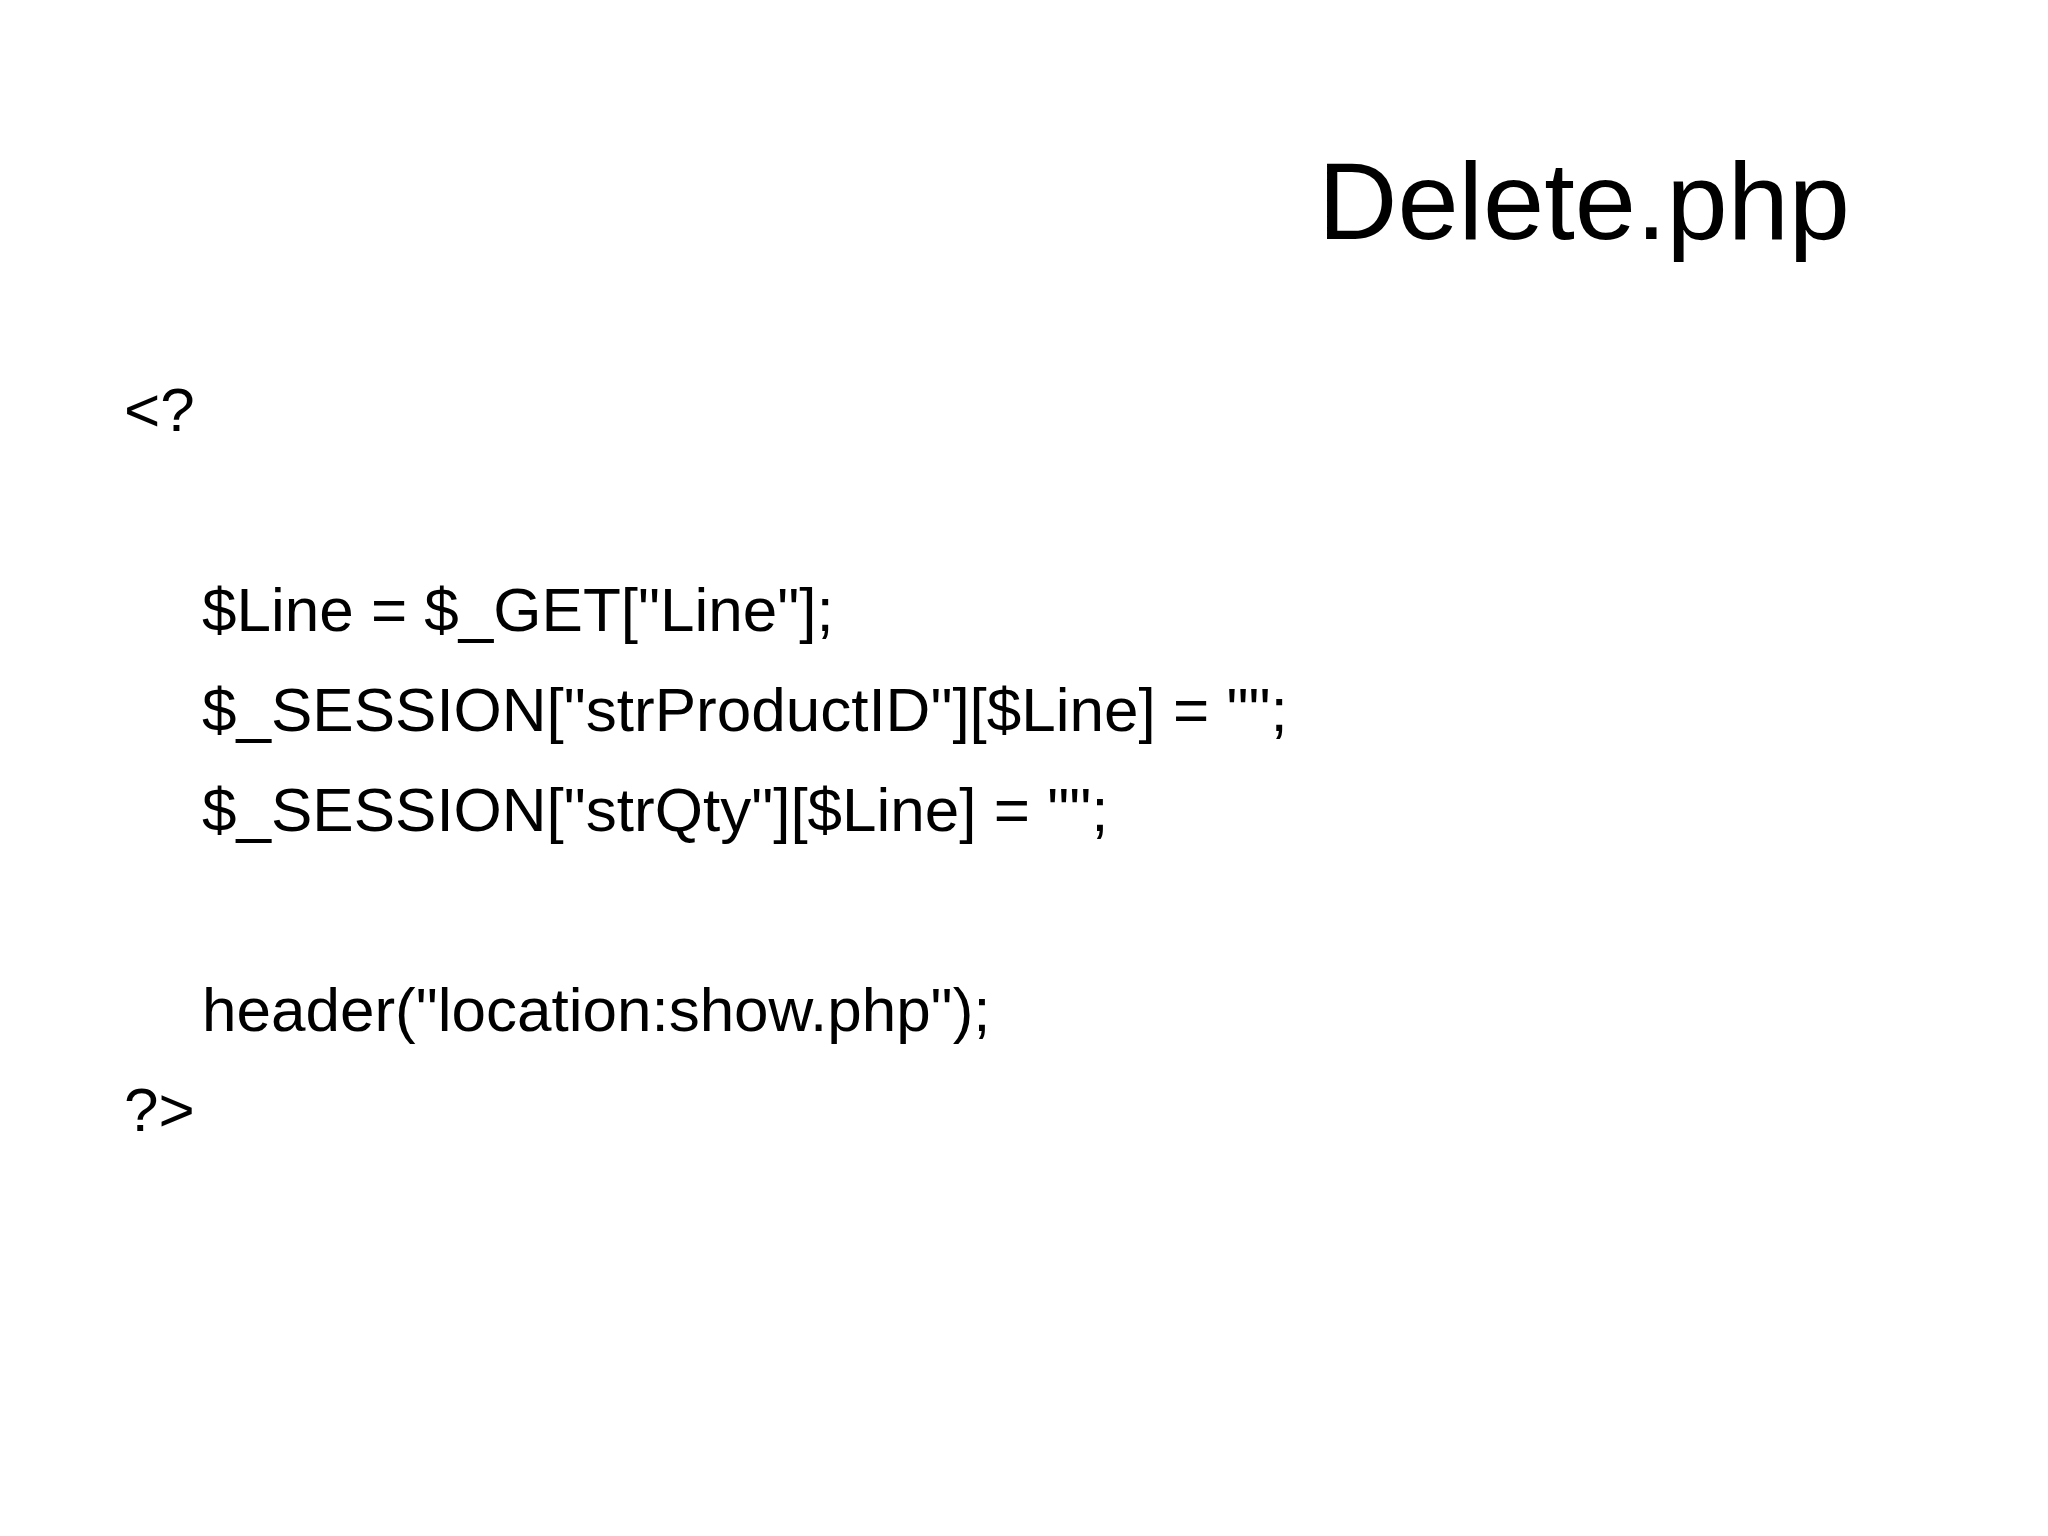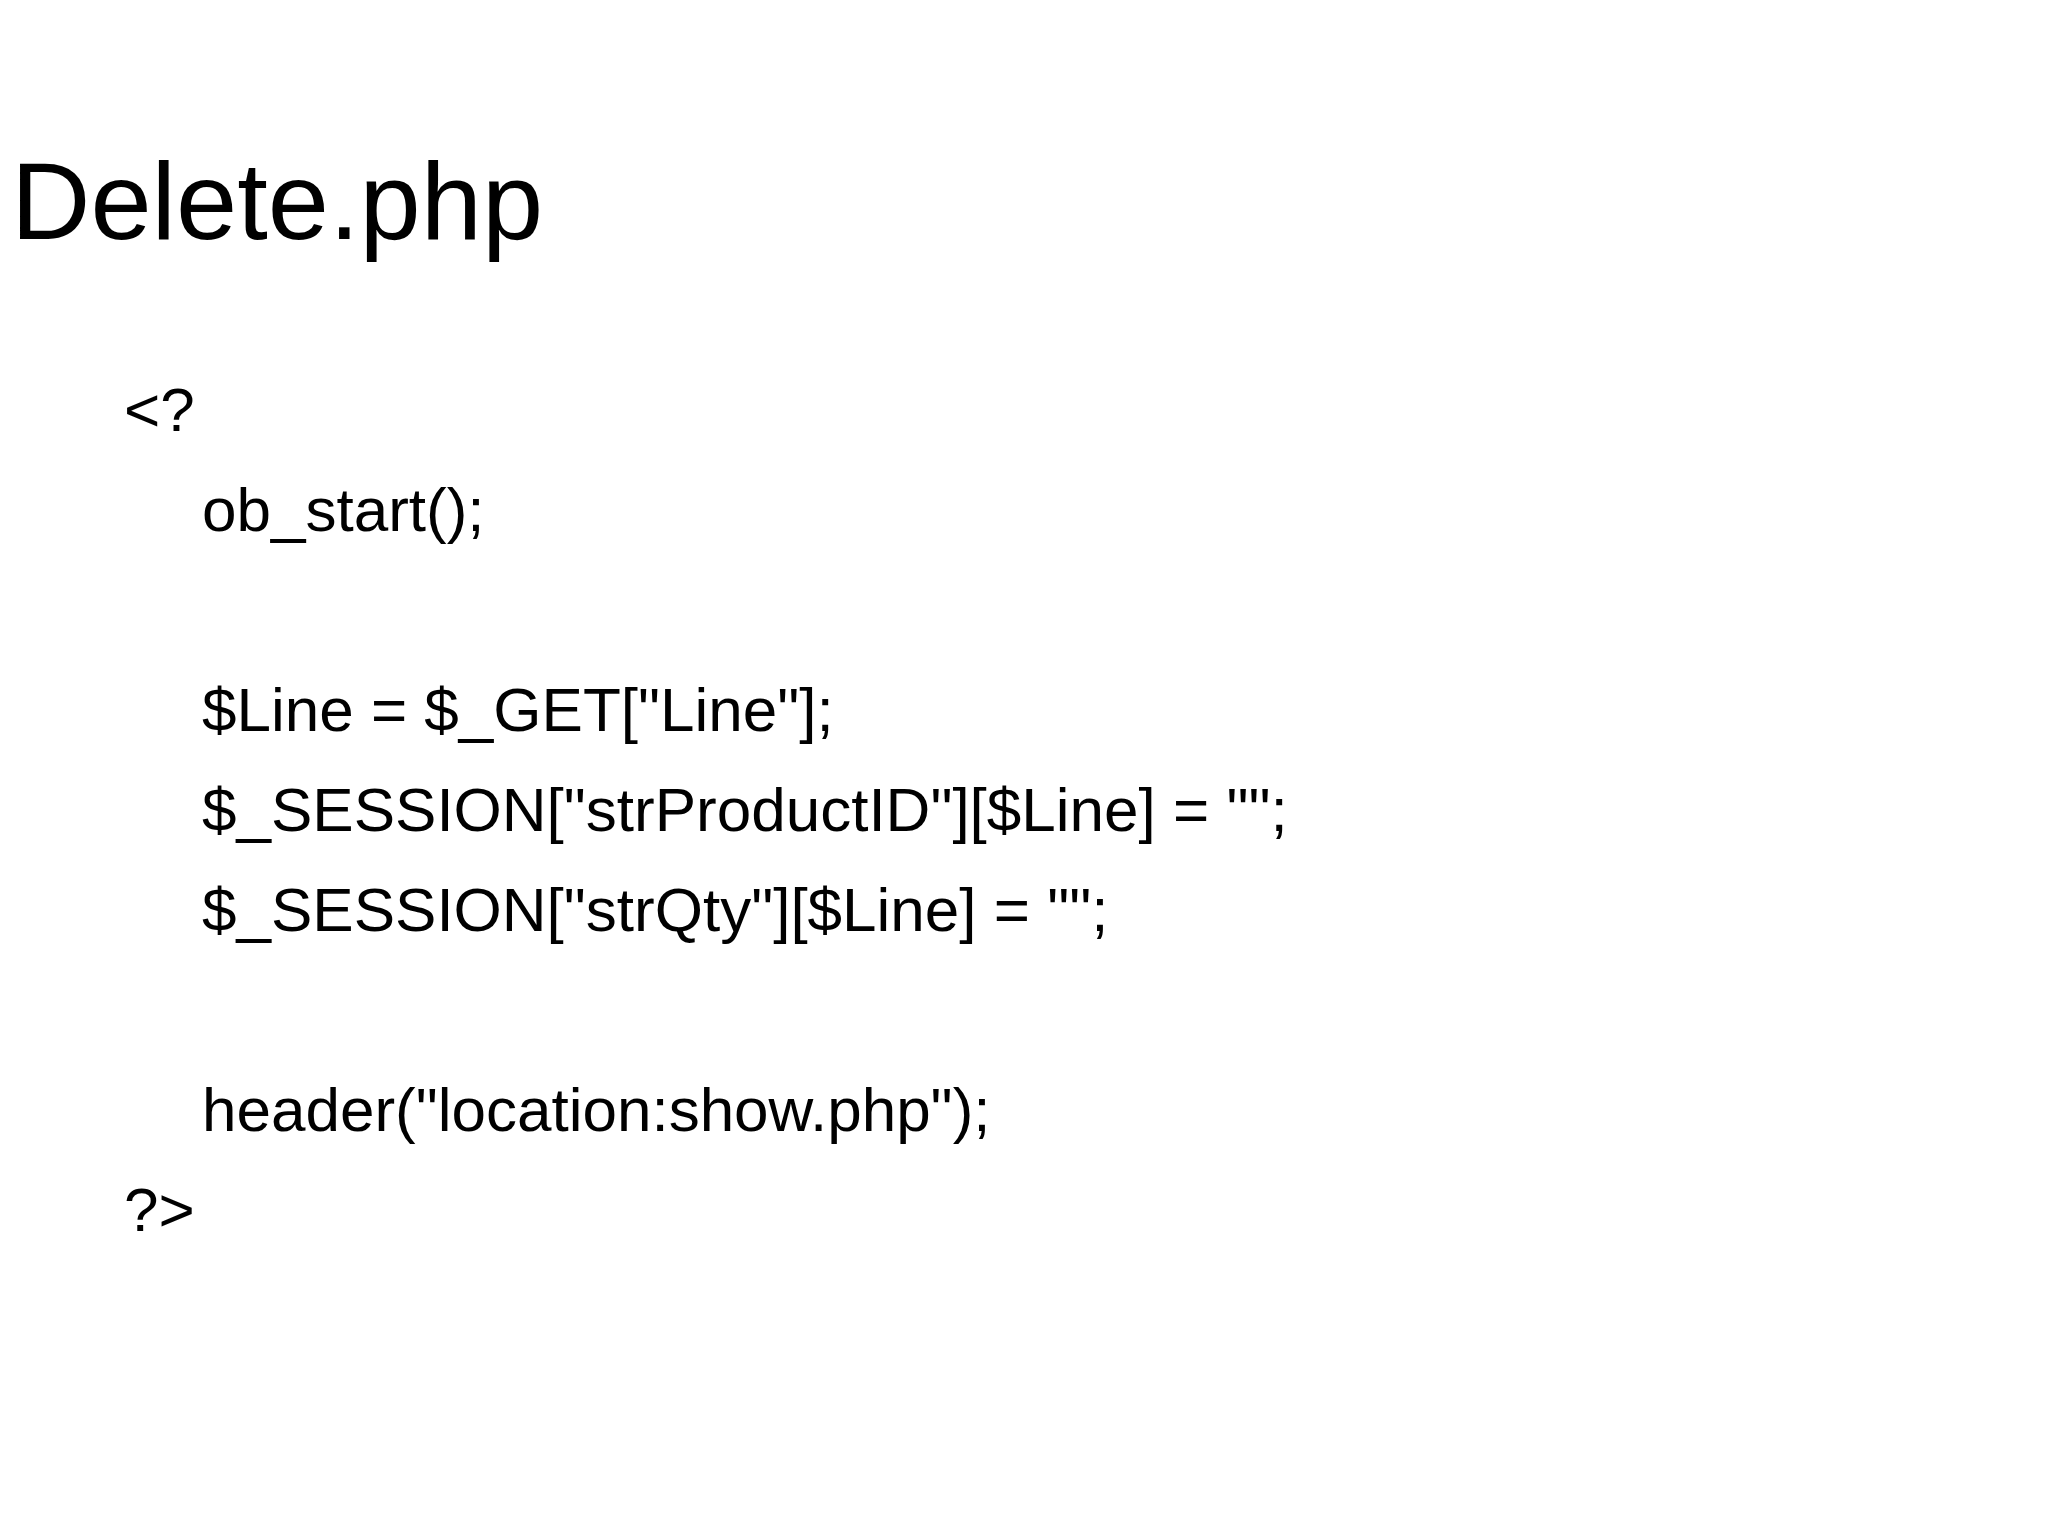--- a/index.html
+++ b/index.html
@@ -12,27 +12,27 @@
     width: 2048px;
     height: 1536px;
     background: #ffffff;
     overflow: hidden;
     font-family: "Liberation Sans", "DejaVu Sans", sans-serif;
     color: #000000;
   }
   .slide-title {
     position: absolute;
     top: 140px;
-    left: 11px;
+    left: 2px;
     width: 1848px;
     margin: 0;
     font-size: 110px;
     line-height: 1.1;
     font-weight: 400;
-    text-align: left;
+    text-align: right;
     white-space: pre;
     color: #000000;
   }
   .code-block {
     position: absolute;
     top: 360px;
     left: 124px;
     right: 0;
   }
   .code-line {
@@ -49,21 +49,20 @@
 </style>
 </head>
 <body>
 
 <div class="slide">
 
   <h1 class="slide-title">Delete.php</h1>
 
   <div class="code-block">
     <div class="code-line">&lt;?</div>
-    <div class="code-line indent">ob_start();</div>
     <div class="code-line indent"></div>
     <div class="code-line indent">$Line = $_GET["Line"];</div>
     <div class="code-line indent">$_SESSION["strProductID"][$Line] = "";</div>
     <div class="code-line indent">$_SESSION["strQty"][$Line] = "";</div>
     <div class="code-line indent"></div>
     <div class="code-line indent">header("location:show.php");</div>
     <div class="code-line">?&gt;</div>
   </div>
 
 </div>

